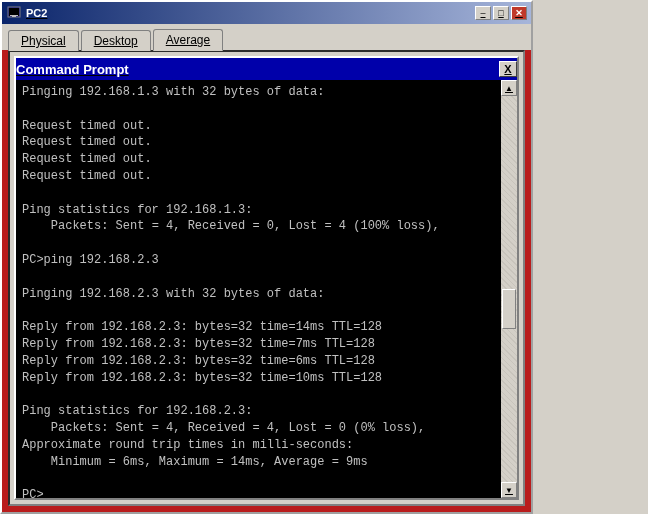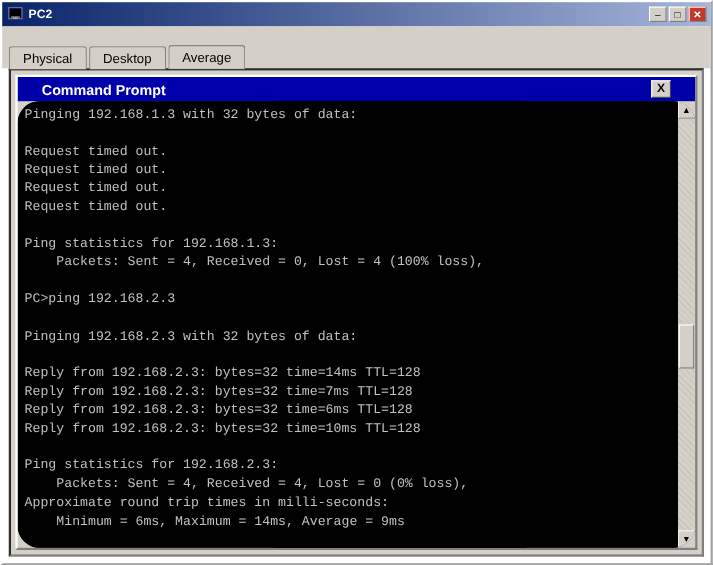--- a/index.html
+++ b/index.html
@@ -8,28 +8,29 @@
       width: 648px;
       height: 514px;
       background: #d4d0c8;
       font-family: 'Segoe UI', Tahoma, Arial, sans-serif;
       font-size: 12px;
       overflow: hidden;
     }
 
     
     .window {
-      width: 648px;
+      width: 533px;
       height: 514px;
-      background: #ffffff;
+      background: #b91c1c;
       border: 2px solid #a0a0a0;
       border-top: 2px solid #ffffff;
       border-left: 2px solid #ffffff;
       display: flex;
       flex-direction: column;
+      text-decoration: underline;
     }
 
     .title-bar {
       background: linear-gradient(to right, #0a246a, #a6b5da);
       height: 22px;
       display: flex;
       align-items: center;
       padding: 0 4px;
       flex-shrink: 0;
     }
@@ -74,21 +75,21 @@
     .tb-btn.close {
       background: #c0392b;
       color: white;
       font-weight: bold;
     }
 
     
     .tabs-bar {
       display: flex;
       align-items: flex-end;
-      padding: 16px 6px 0 6px;
+      padding: 4px 6px 0 6px;
       background: #d4d0c8;
       flex-shrink: 0;
     }
 
     .tab {
       padding: 3px 12px;
       border: 1px solid #808080;
       border-bottom: none;
       background: #d4d0c8;
       font-size: 12px;
@@ -129,21 +130,21 @@
       border-top-color: #ffffff;
       border-left-color: #ffffff;
       overflow: hidden;
     }
 
     .cmd-title-bar {
       background: #0000aa;
       height: 22px;
       display: flex;
       align-items: center;
-      padding: 0 22px;
+      padding: 0 0;
       flex-shrink: 0;
     }
 
     .cmd-title-text {
       color: white;
       font-size: 13px;
       font-weight: bold;
       flex: 1;
     }
 
@@ -164,21 +165,20 @@
       cursor: pointer;
       color: #000;
     }
 
     
     .cmd-body {
       flex: 1;
       display: flex;
       overflow: hidden;
       background: #000000;
-      border-radius: 20px;
     }
 
     .cmd-text-area {
       flex: 1;
       background: #000000;
       color: #c0c0c0;
       font-family: 'Courier New', Courier, monospace;
       font-size: 12px;
       line-height: 1.4;
       padding: 4px 6px;

